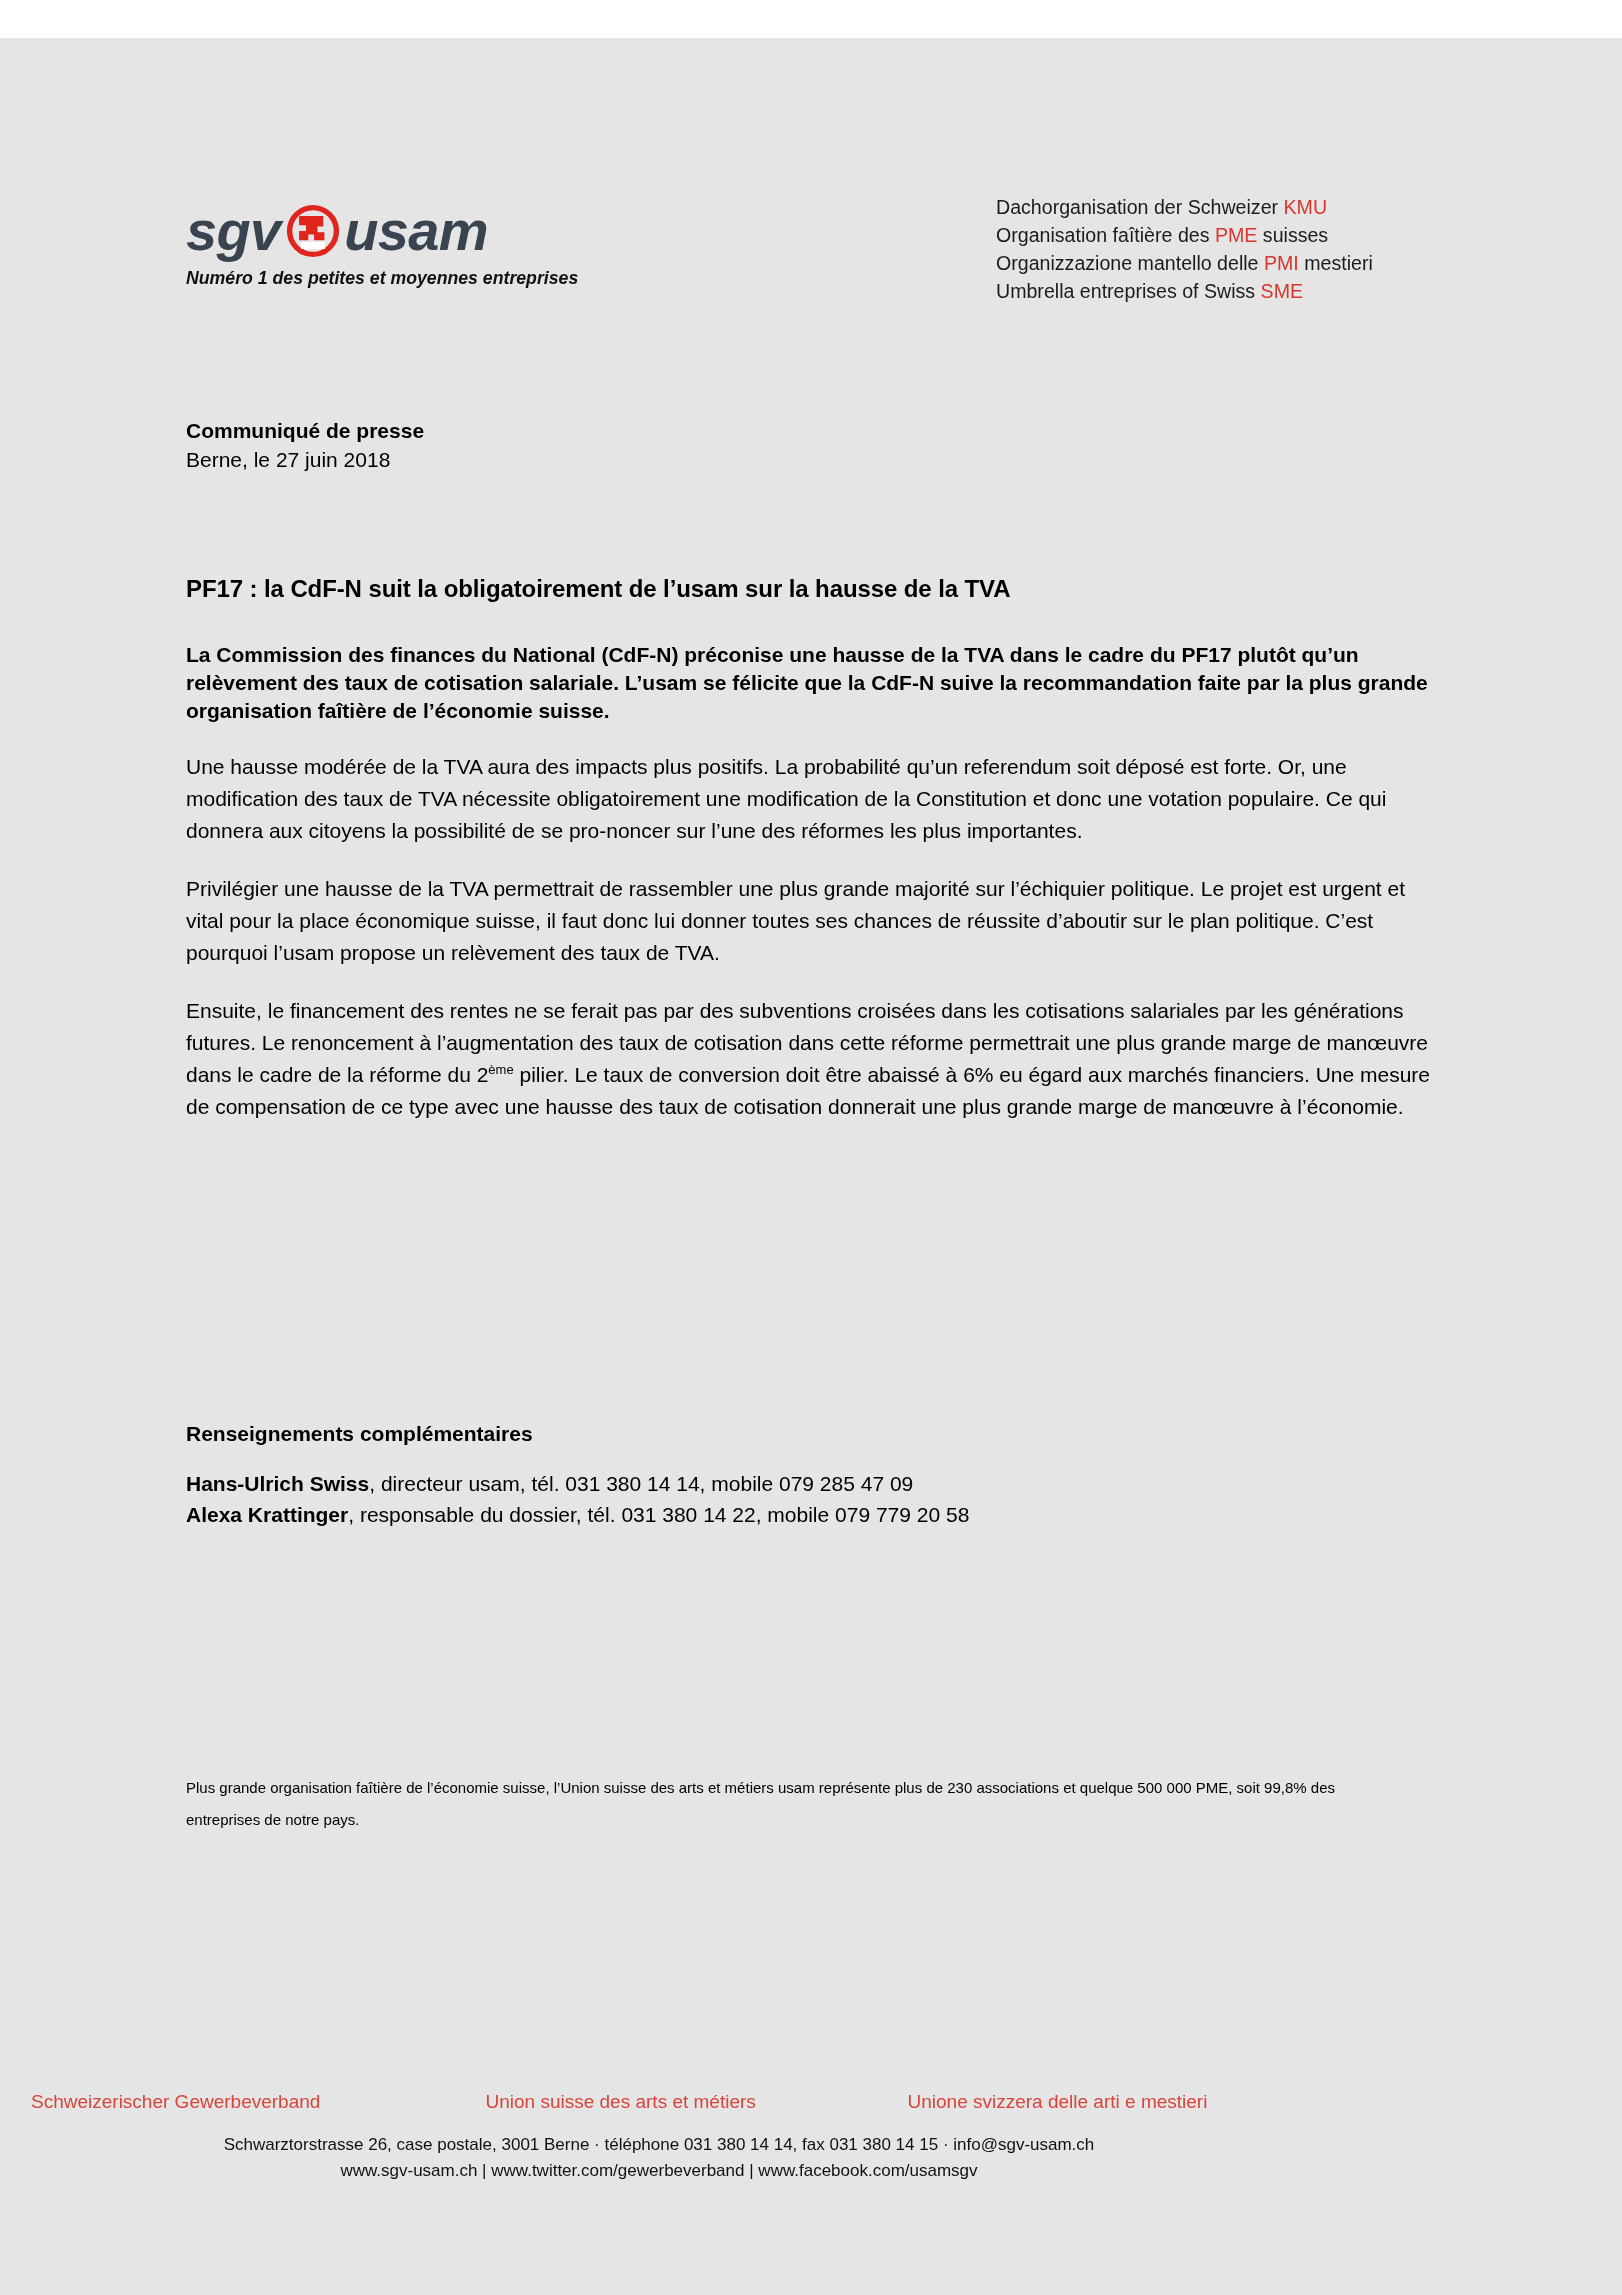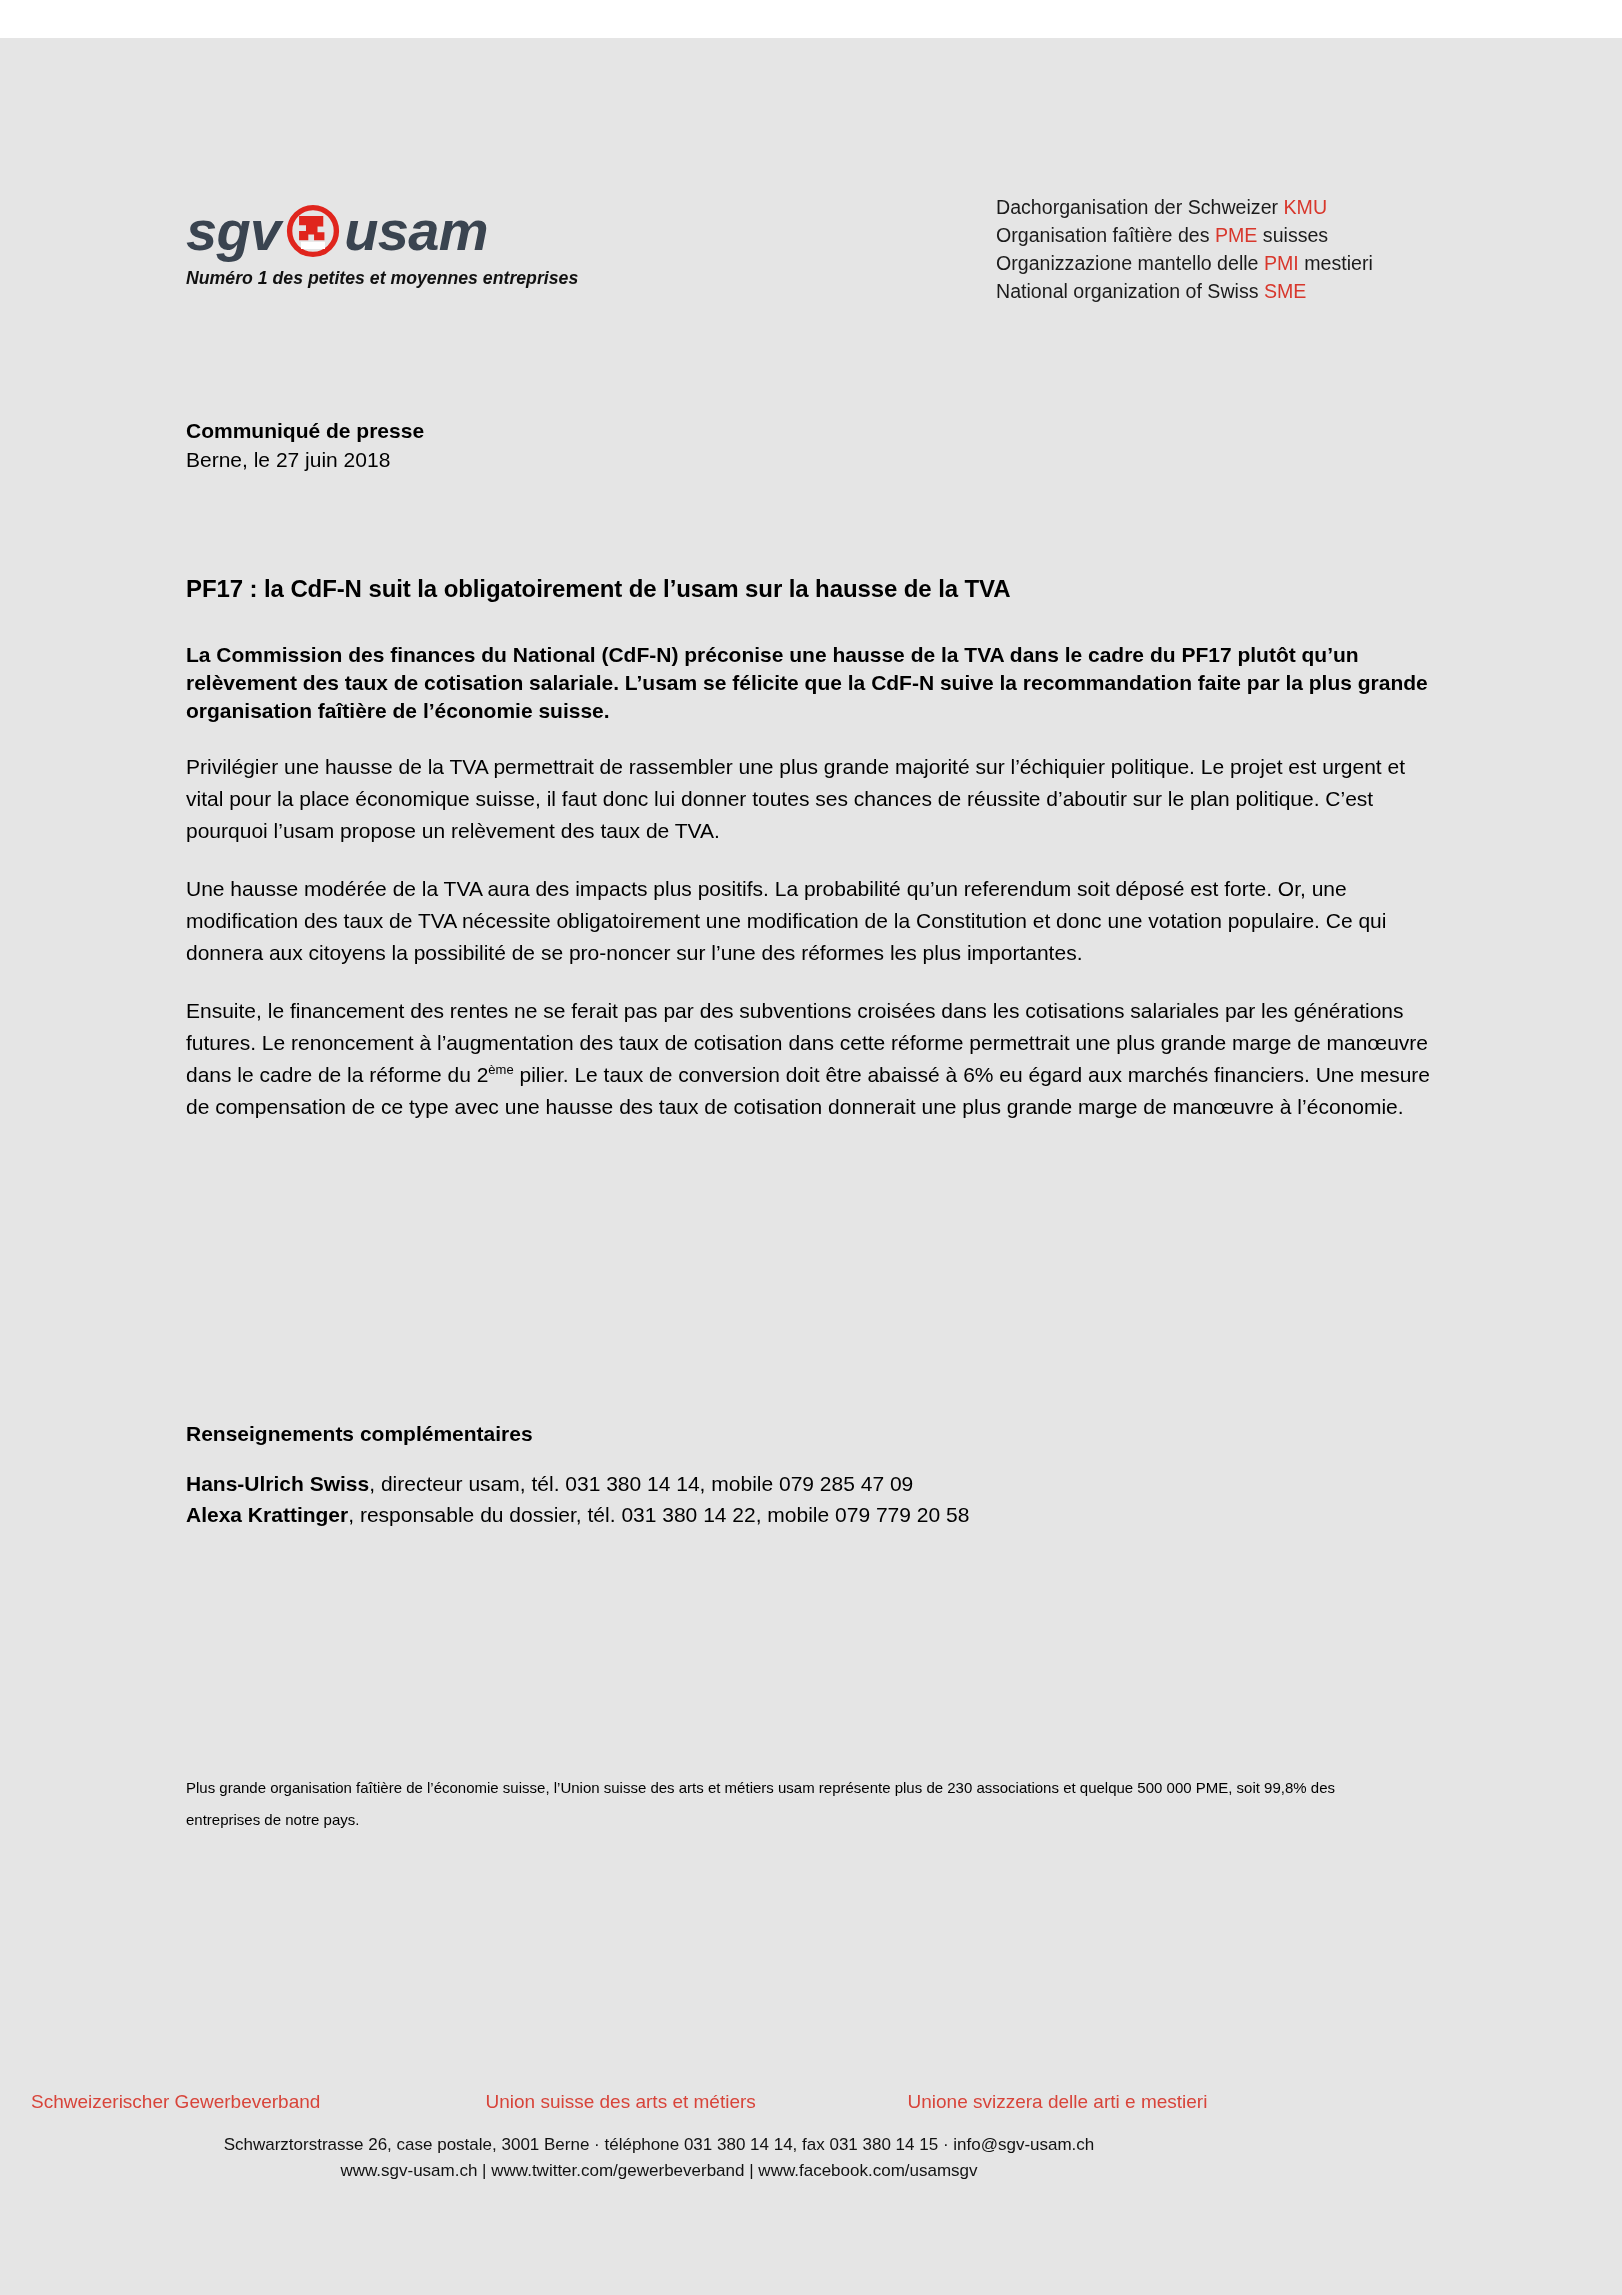--- a/index.html
+++ b/index.html
@@ -225,37 +225,37 @@
       <div>
         <span>Dachorganisation der Schweizer </span><span class="accent">KMU</span><span></span>
       </div>
       <div>
         <span>Organisation faîtière des </span><span class="accent">PME</span><span> suisses</span>
       </div>
       <div>
         <span>Organizzazione mantello delle </span><span class="accent">PMI</span><span> mestieri</span>
       </div>
       <div>
-        <span>National organization of Swiss </span><span class="accent">SME</span><span></span>
+        <span>Umbrella entreprises of Swiss </span><span class="accent">SME</span><span></span>
       </div>
     </div>
 
   </div>
 
   <div class="doc-meta">
     <div class="kicker">Communiqué de presse</div>
     <div class="place-date">Berne, le 27 juin 2018</div>
   </div>
 
   <div class="headline">PF17 : la CdF-N suit la obligatoirement de l’usam sur la hausse de la TVA</div>
 
   <div class="body-area">
     <p class="lead">La Commission des finances du National (CdF-N) préconise une hausse de la TVA dans le cadre du PF17 plutôt qu’un relèvement des taux de cotisation salariale. L’usam se félicite que la CdF-N suive la recommandation faite par la plus grande organisation faîtière de l’économie suisse.</p>
+    <p class="para">Une hausse modérée de la TVA aura des impacts plus positifs. La probabilité qu’un referendum soit déposé est forte. Or, une modification des taux de TVA nécessite obligatoirement une modification de la Constitution et donc une votation populaire. Ce qui donnera aux citoyens la possibilité de se pro-noncer sur l’une des réformes les plus importantes.</p>
     <p class="para">Privilégier une hausse de la TVA permettrait de rassembler une plus grande majorité sur l’échiquier politique. Le projet est urgent et vital pour la place économique suisse, il faut donc lui donner toutes ses chances de réussite d’aboutir sur le plan politique. C’est pourquoi l’usam propose un relèvement des taux de TVA.</p>
-    <p class="para">Une hausse modérée de la TVA aura des impacts plus positifs. La probabilité qu’un referendum soit déposé est forte. Or, une modification des taux de TVA nécessite obligatoirement une modification de la Constitution et donc une votation populaire. Ce qui donnera aux citoyens la possibilité de se pro-noncer sur l’une des réformes les plus importantes.</p>
     <p class="para"><span>Ensuite, le financement des rentes ne se ferait pas par des subventions croisées dans les cotisations salariales par les générations futures. Le renoncement à l’augmentation des taux de cotisation dans cette réforme permettrait une plus grande marge de manœuvre dans le cadre de la réforme du 2</span><sup>ème</sup><span> pilier. Le taux de conversion doit être abaissé à 6% eu égard aux marchés financiers. Une mesure de compensation de ce type avec une hausse des taux de cotisation donnerait une plus grande marge de manœuvre à l’économie.</span></p>
   </div>
 
   <div class="contact">
     <div class="contact-title">Renseignements complémentaires</div>
     <div class="contact-line">
       <b>Hans-Ulrich Swiss</b><span>, directeur usam, tél. 031 380 14 14, mobile 079 285 47 09</span>
     </div>
     <div class="contact-line">
       <b>Alexa Krattinger</b><span>, responsable du dossier, tél. 031 380 14 22, mobile 079 779 20 58</span>

